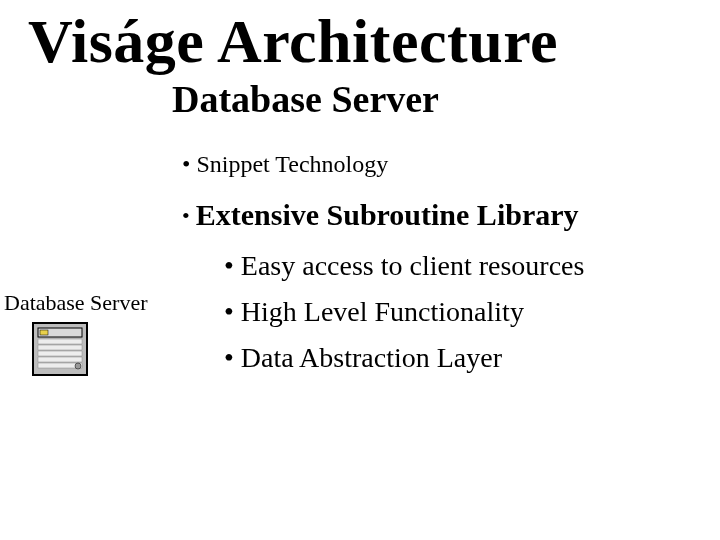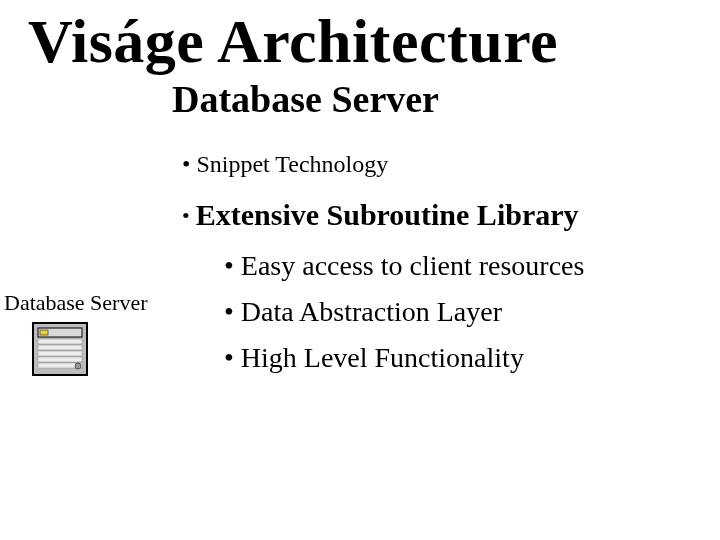--- a/index.html
+++ b/index.html
@@ -93,16 +93,16 @@
 
   <div class="right-col">
     <div class="heading">Database Server</div>
 
 
     <div class="bullet-l1b">• <span>Snippet Technology</span></div>
 
     <div class="bullet-l1c"><span class="dot">•</span><span>Extensive Subroutine Library</span></div>
 
     <div class="bullet-l2">• <span>Easy access to client resources</span></div>
+    <div class="bullet-l2">• <span>High Level Functionality</span></div>
     <div class="bullet-l2">• <span>Data Abstraction Layer</span></div>
-    <div class="bullet-l2">• <span>High Level Functionality</span></div>
   </div>
 </div>
 
 </body></html>

